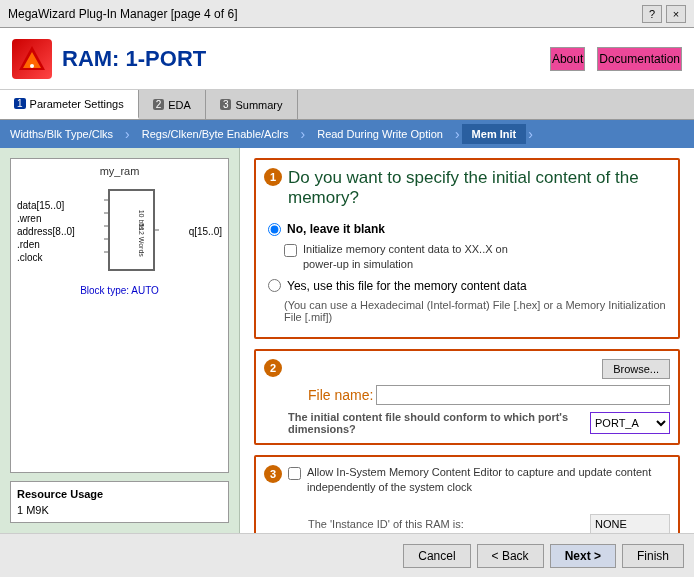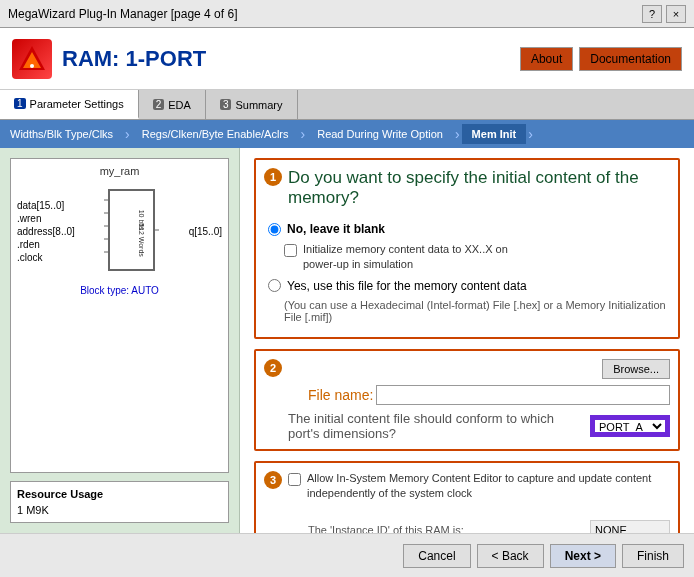--- a/index.html
+++ b/index.html
@@ -38,25 +38,26 @@
     .header-logo {
       width: 40px; height: 40px;
       background: linear-gradient(135deg, #cc0000, #ff4444);
       border-radius: 4px;
       display: flex; align-items: center; justify-content: center;
       color: white; font-weight: bold; font-size: 10px;
     }
     .header-title { font-size: 22px; font-weight: bold; color: #003399; }
     .header-btns { display: flex; gap: 6px; }
     .header-btn {
-      padding: 4px 10px;
-      border: 1px solid #999;
-      background: #c2410c;
+      padding: 4px 1px;
+      border: 1px solid #999;
+      background: #ec4899;
       cursor: pointer;
       font-size: 12px;
+      margin-left: 6px;
     }
 
     .tabs-bar {
       background: #d0d0d0;
       display: flex;
       border-bottom: 1px solid #999;
       height: 30px;
     }
     .tab {
       padding: 6px 14px;
@@ -251,25 +252,25 @@
       background: white;
       font-size: 11px;
       padding: 2px 4px;
     }
 
     .port-row {
       display: flex;
       align-items: center;
       gap: 8px;
     }
-    .port-label { font-size: 13px; color: #555; flex: 1; }
+    .port-label { font-size: 11px; color: #555; flex: 1; font-weight: bold; }
     .port-select {
       width: 80px;
       height: 22px;
-      border: 5px solid #6d28d9;
+      border: 1px solid #6d28d9;
       background: white;
       font-size: 11px;
     }
 
     .section3 {
       display: flex;
       flex-direction: column;
       gap: 12px;
     }
     .instance-row {

